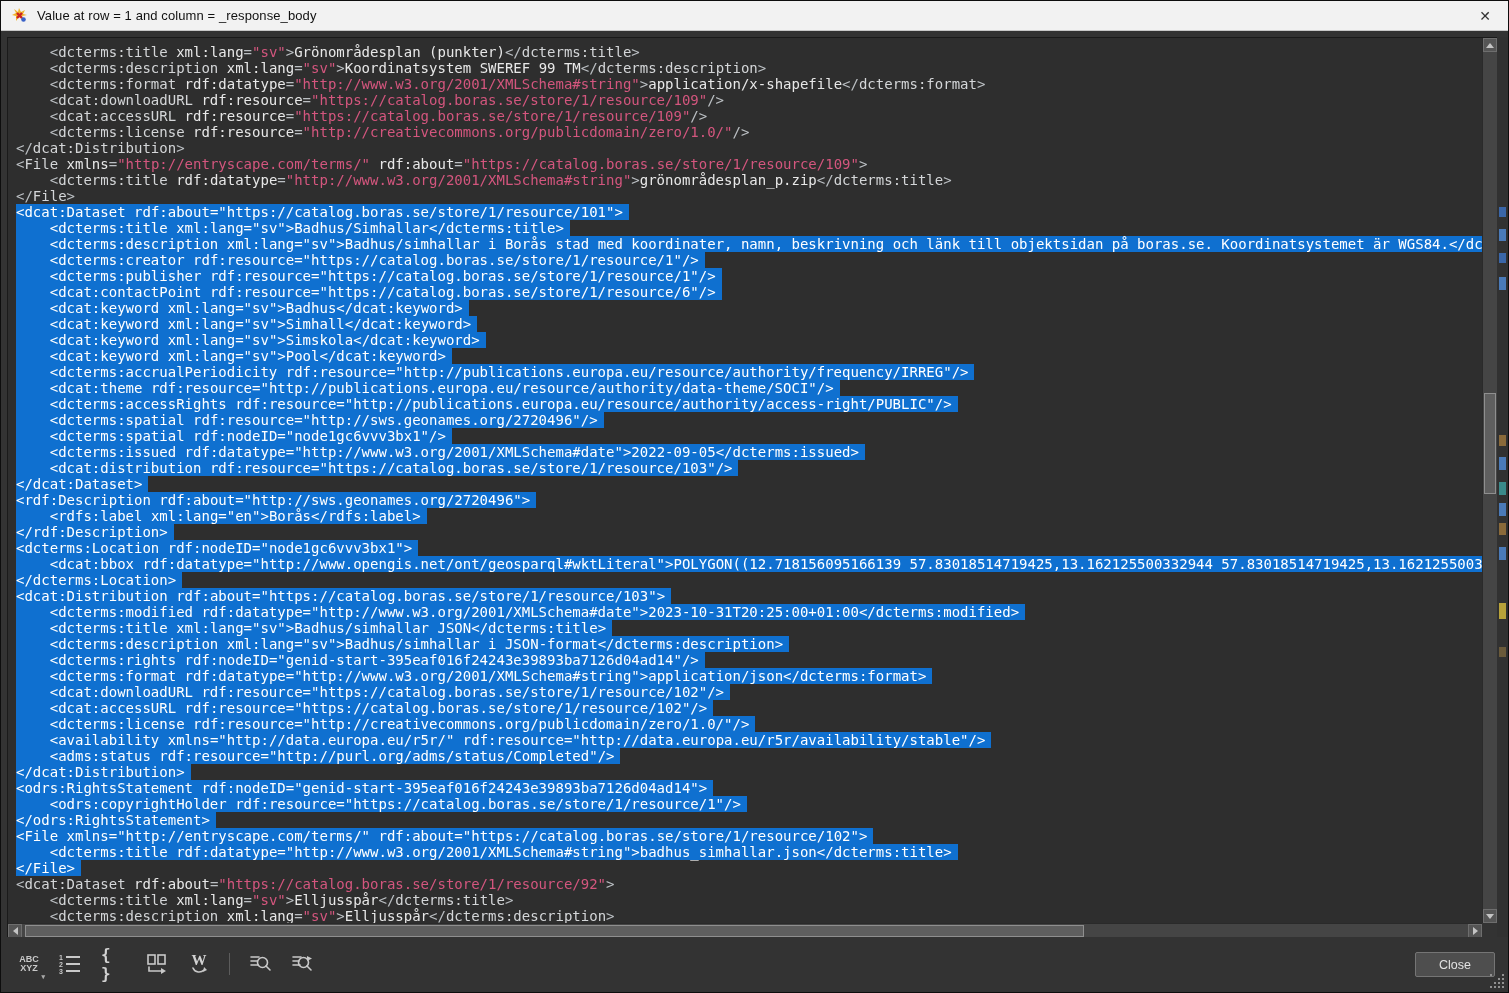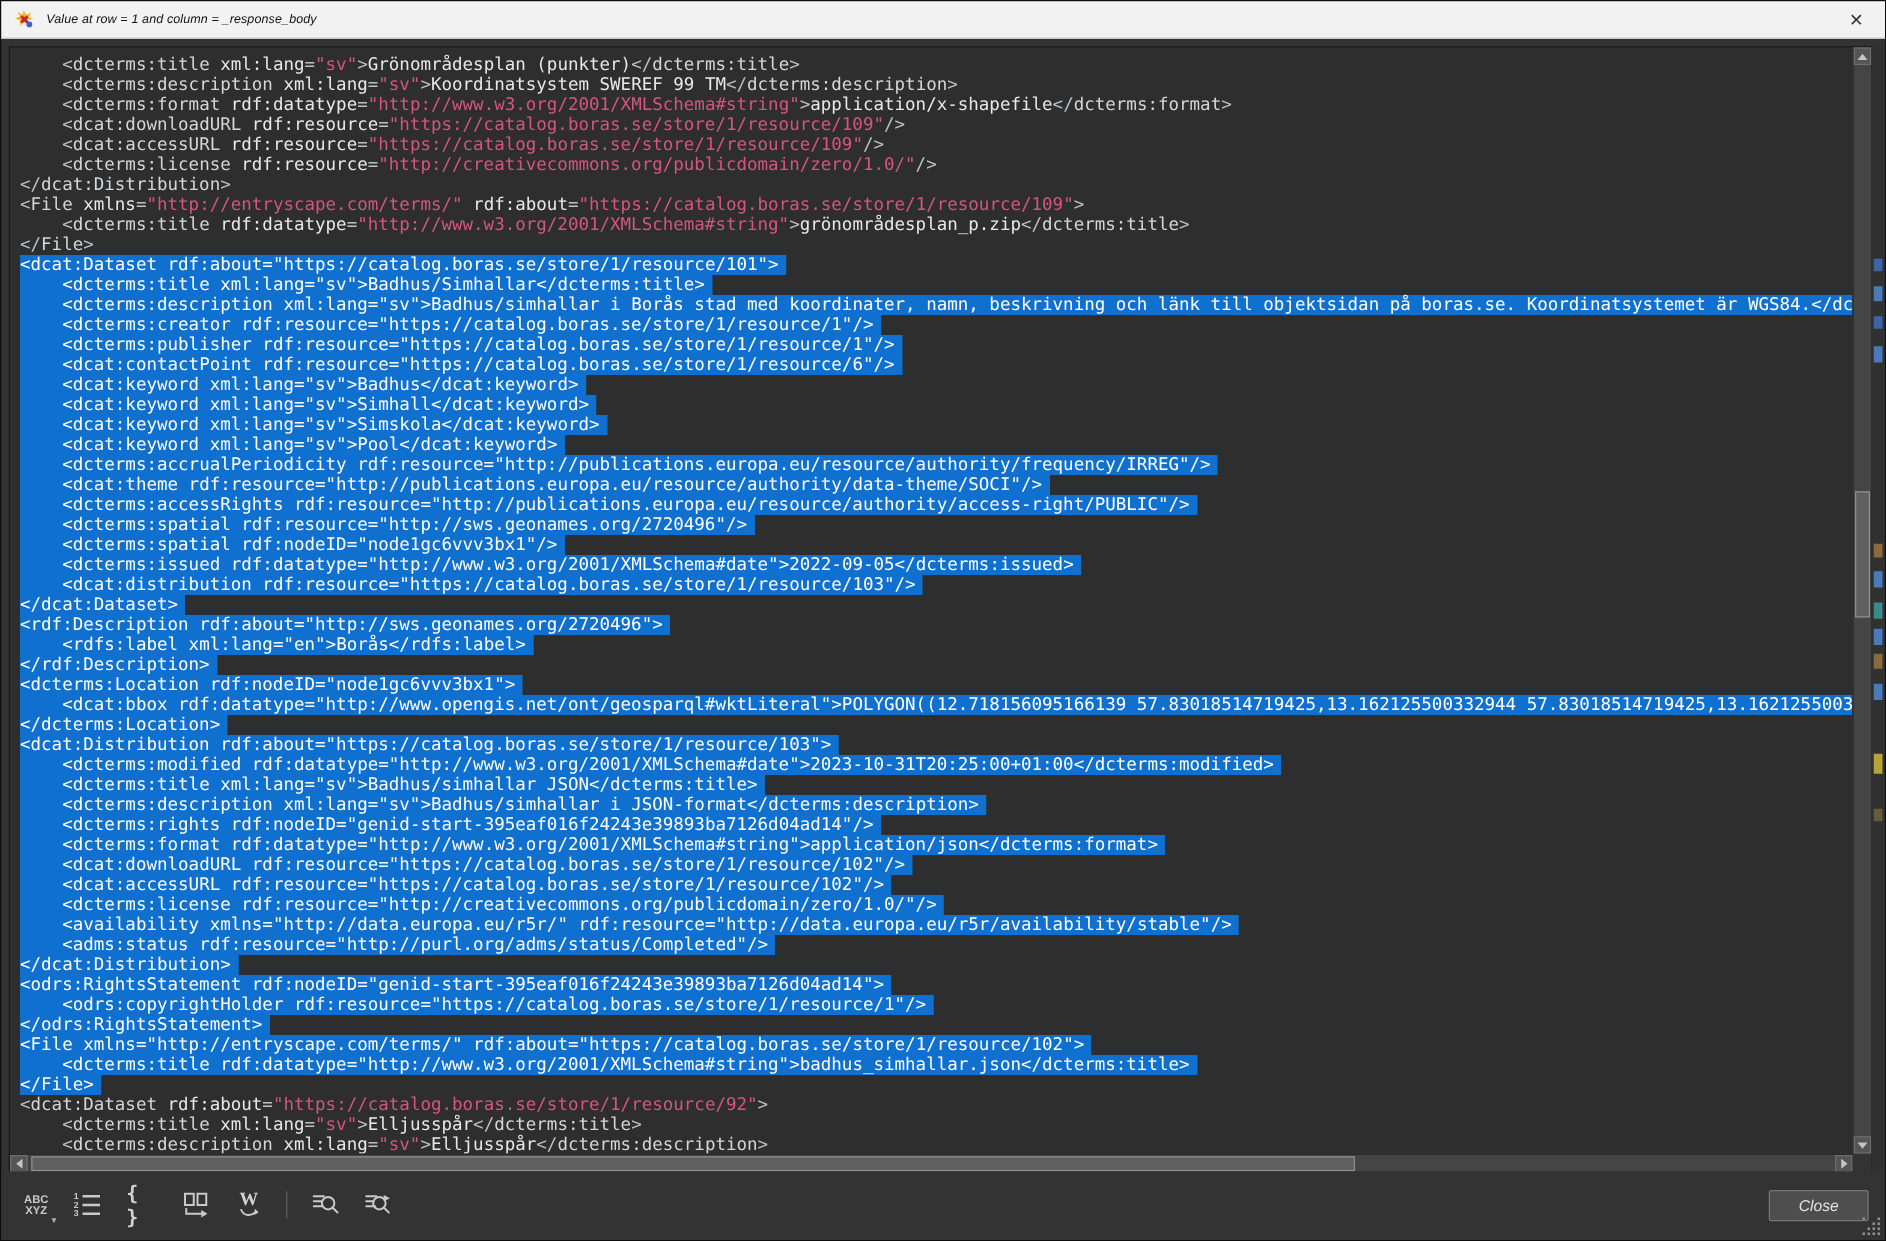--- a/index.html
+++ b/index.html
@@ -16,21 +16,21 @@
   }
   
   .titlebar{
     position:absolute;left:0;top:0;right:0;height:29px;
     background:#f2f2f2;
     border-bottom:1px solid #c8c8c8;
     display:flex;align-items:center;
   }
   .titlebar .dlg-icon{margin-left:10px;width:17px;height:17px;flex:0 0 auto;}
   .titlebar .title{
-    margin-left:9px;font-size:10px;color:#111;letter-spacing:.1px;font-style:italic;
+    margin-left:9px;font-size:13px;color:#111;letter-spacing:.1px;
   }
   .close-x{
     position:absolute;right:9px;top:0;height:29px;width:28px;
     display:flex;align-items:center;justify-content:center;
     font-size:14px;color:#333;cursor:pointer;
   }
   
   .editor-frame{
     position:absolute;left:6px;top:36px;width:1491px;height:902px;
     border:1px solid #1a1a1a;box-sizing:border-box;
@@ -113,21 +113,20 @@
   .lnnum .bar{width:14px;height:2px;background:#c9c9c9;}
   .braces{font-size:16px;font-weight:bold;color:#d2d2d2;font-family:"DejaVu Sans Mono",monospace;}
   .wwrap{flex-direction:column;gap:0;}
   .wwrap .w{font-family:"Liberation Serif",serif;font-weight:bold;font-size:15px;line-height:14px;color:#d2d2d2;}
   .tb-sep{width:1px;height:22px;background:#5c5c5c;margin:0 2px;}
   .close-btn{
     position:absolute;right:13px;top:15px;width:80px;height:25px;
     background:#4e4e4e;border:1px solid #757575;border-radius:2px;
     color:#e2e2e2;font-size:12.5px;font-family:"Liberation Sans",sans-serif;
     cursor:pointer;
-    font-style:italic;
   }
   .grip{position:absolute;right:3px;bottom:3px;width:16px;height:16px;}
   .grip::before{
     content:"";position:absolute;width:2px;height:2px;background:#909090;
     box-shadow:12px 0 #909090, 8px 4px #909090, 12px 4px #909090,
                4px 8px #909090, 8px 8px #909090, 12px 8px #909090,
                0 12px #909090, 4px 12px #909090, 8px 12px #909090, 12px 12px #909090;
     left:1px;top:1px;
   }
   svg .st{stroke:#c9c9c9;fill:none;stroke-width:1.6;stroke-linecap:round;}

